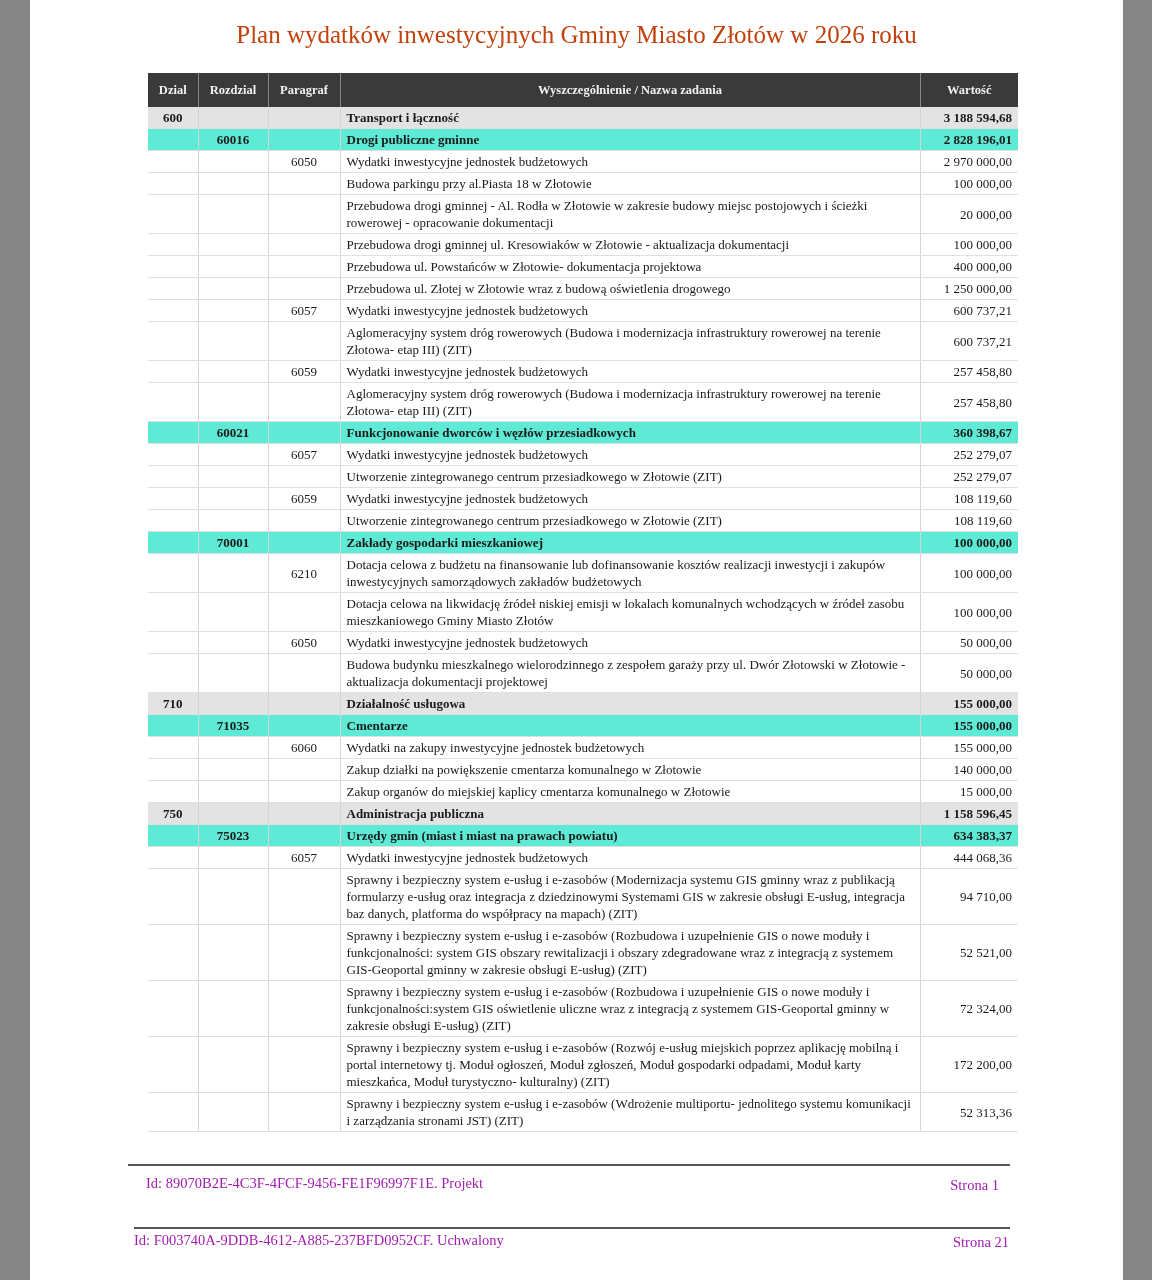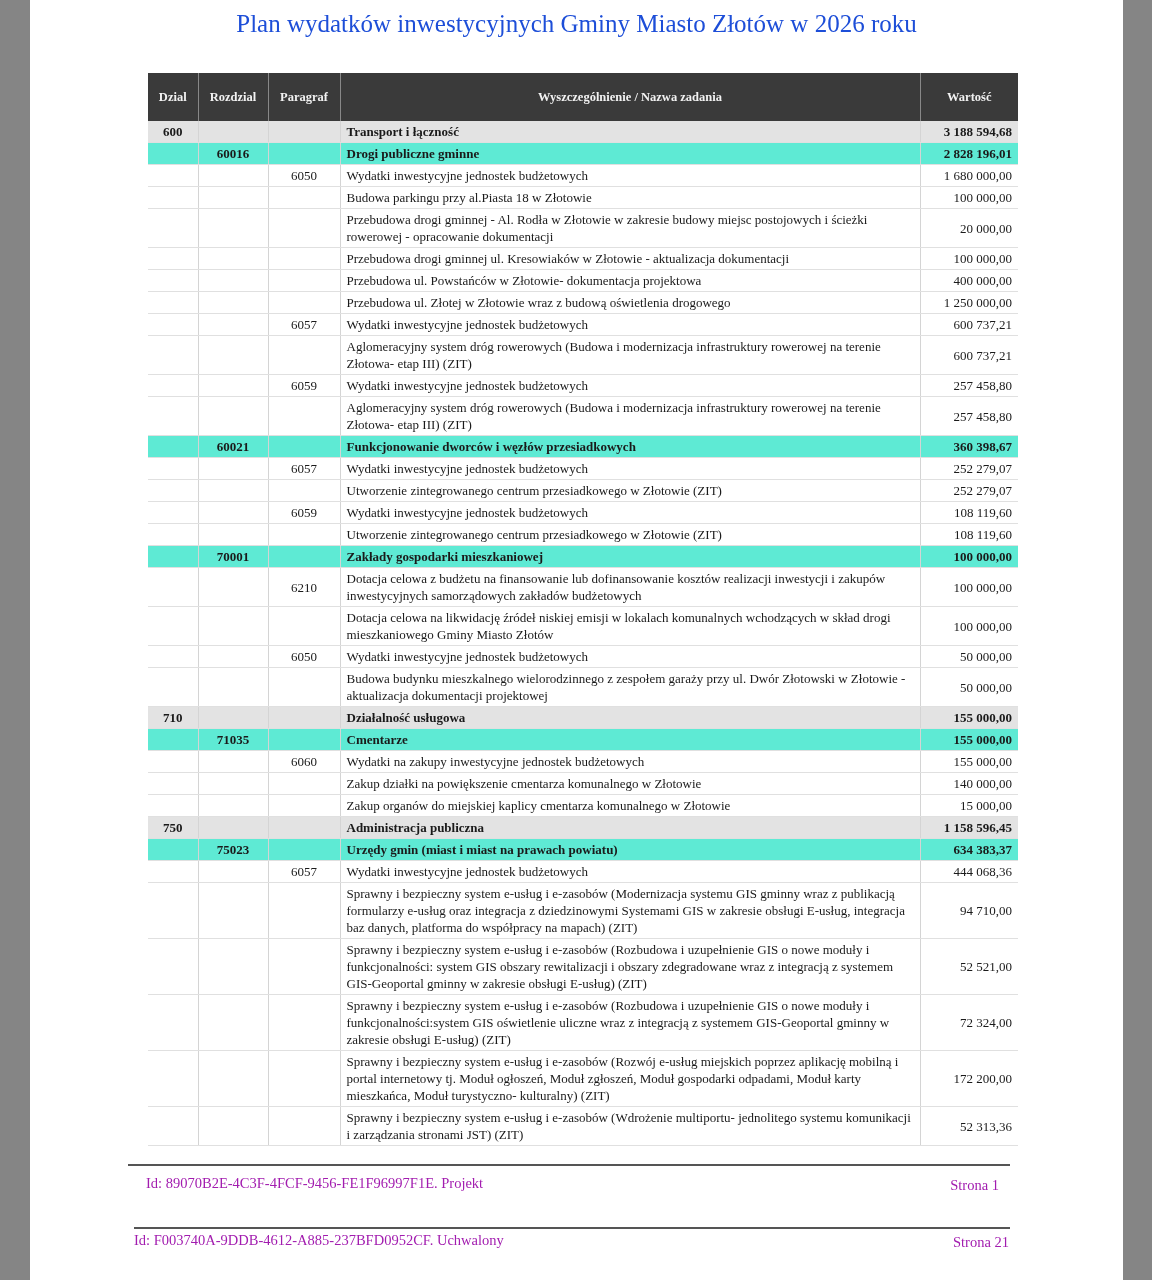--- a/index.html
+++ b/index.html
@@ -7,36 +7,36 @@
     width: 1152px; height: 1280px; overflow: hidden;
     background: #858585;
     font-family: "Liberation Serif", "DejaVu Serif", serif;
     color: #1a1a1a;
   }
   .page {
     position: absolute; left: 30px; top: 0; width: 1093px; height: 1280px;
     background: #ffffff;
   }
   .title {
-    position: absolute; left: 0; top: 10px; width: 1093px;
-    text-align: center; font-size: 25px; color: #1d4ed8;
+    position: absolute; left: 0; top: 21px; width: 1093px;
+    text-align: center; font-size: 25px; color: #c2410c;
   }
   table.plan {
     position: absolute; left: 118px; top: 73px; width: 870px;
     border-collapse: collapse; table-layout: fixed;
     font-size: 13px;
   }
   table.plan col.c-dz { width: 50px; }
   table.plan col.c-rz { width: 70px; }
   table.plan col.c-pa { width: 72px; }
   table.plan col.c-nm { width: 580px; }
   table.plan col.c-wa { width: 98px; }
   table.plan th {
     background: #3a3a3a; color: #f2f2f2; font-weight: bold;
-    height: 48px; font-size: 12.5px; border-right: 1px solid #888;
+    height: 34px; font-size: 12.5px; border-right: 1px solid #888;
     text-align: center; padding: 0;
   }
   table.plan th:last-child { border-right: none; }
   table.plan td {
     border-right: 1px solid #d4d4d4; border-bottom: 1px solid #e0e0e0;
     padding: 2px 6px; line-height: 17px; vertical-align: middle;
   }
   table.plan td:last-child { border-right: none; }
   td.dz, td.rz { text-align: center; font-weight: bold; }
   td.pa { text-align: center; vertical-align: top; padding-top: 3px; }
@@ -84,21 +84,21 @@
           <td class="rz">60016</td>
           <td class="pa"></td>
           <td class="nm">Drogi publiczne gminne</td>
           <td class="wa">2 828 196,01</td>
         </tr>
         <tr class="lvl-par">
           <td class="dz"></td>
           <td class="rz"></td>
           <td class="pa">6050</td>
           <td class="nm">Wydatki inwestycyjne jednostek budżetowych</td>
-          <td class="wa">1 680 000,00</td>
+          <td class="wa">2 970 000,00</td>
         </tr>
         <tr class="lvl-task">
           <td class="dz"></td>
           <td class="rz"></td>
           <td class="pa"></td>
           <td class="nm">Budowa parkingu przy al.Piasta 18 w Złotowie</td>
           <td class="wa">100 000,00</td>
         </tr>
         <tr class="lvl-task">
           <td class="dz"></td>
@@ -202,21 +202,21 @@
           <td class="dz"></td>
           <td class="rz"></td>
           <td class="pa mid">6210</td>
           <td class="nm">Dotacja celowa z budżetu na finansowanie lub dofinansowanie kosztów realizacji inwestycji i zakupów inwestycyjnych samorządowych zakładów budżetowych</td>
           <td class="wa">100 000,00</td>
         </tr>
         <tr class="lvl-task">
           <td class="dz"></td>
           <td class="rz"></td>
           <td class="pa"></td>
-          <td class="nm">Dotacja celowa na likwidację źródeł niskiej emisji w lokalach komunalnych wchodzących w skład drogi mieszkaniowego Gminy Miasto Złotów</td>
+          <td class="nm">Dotacja celowa na likwidację źródeł niskiej emisji w lokalach komunalnych wchodzących w źródeł zasobu mieszkaniowego Gminy Miasto Złotów</td>
           <td class="wa">100 000,00</td>
         </tr>
         <tr class="lvl-par">
           <td class="dz"></td>
           <td class="rz"></td>
           <td class="pa">6050</td>
           <td class="nm">Wydatki inwestycyjne jednostek budżetowych</td>
           <td class="wa">50 000,00</td>
         </tr>
         <tr class="lvl-task">

